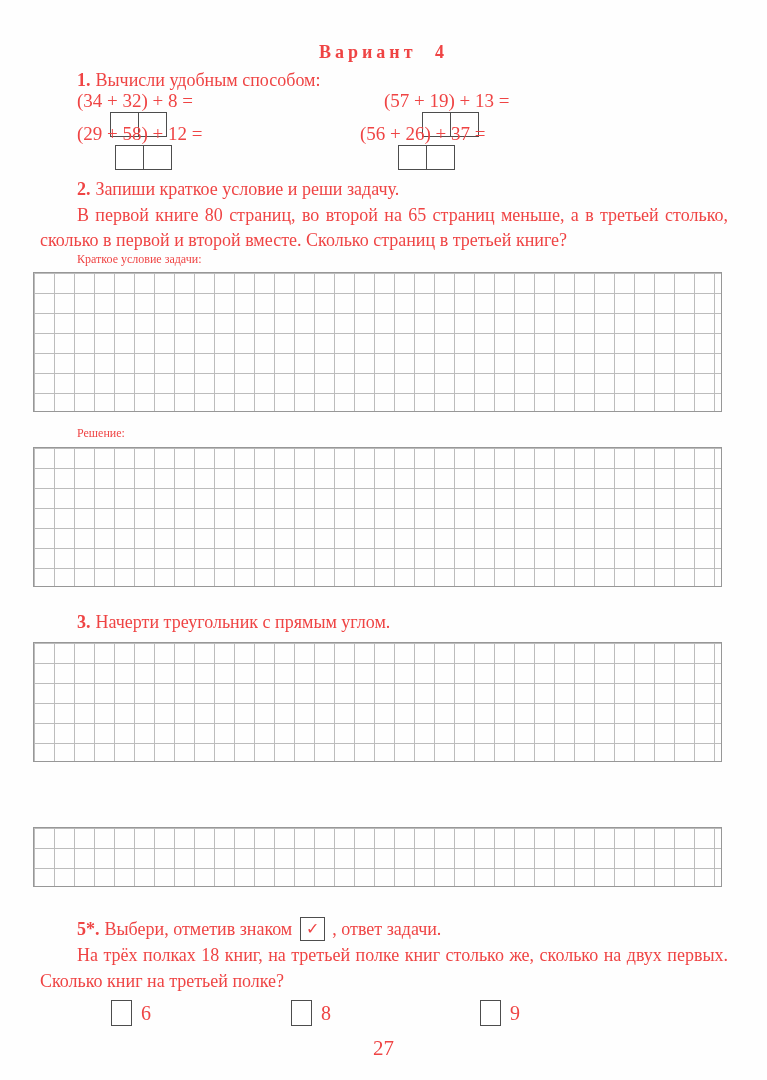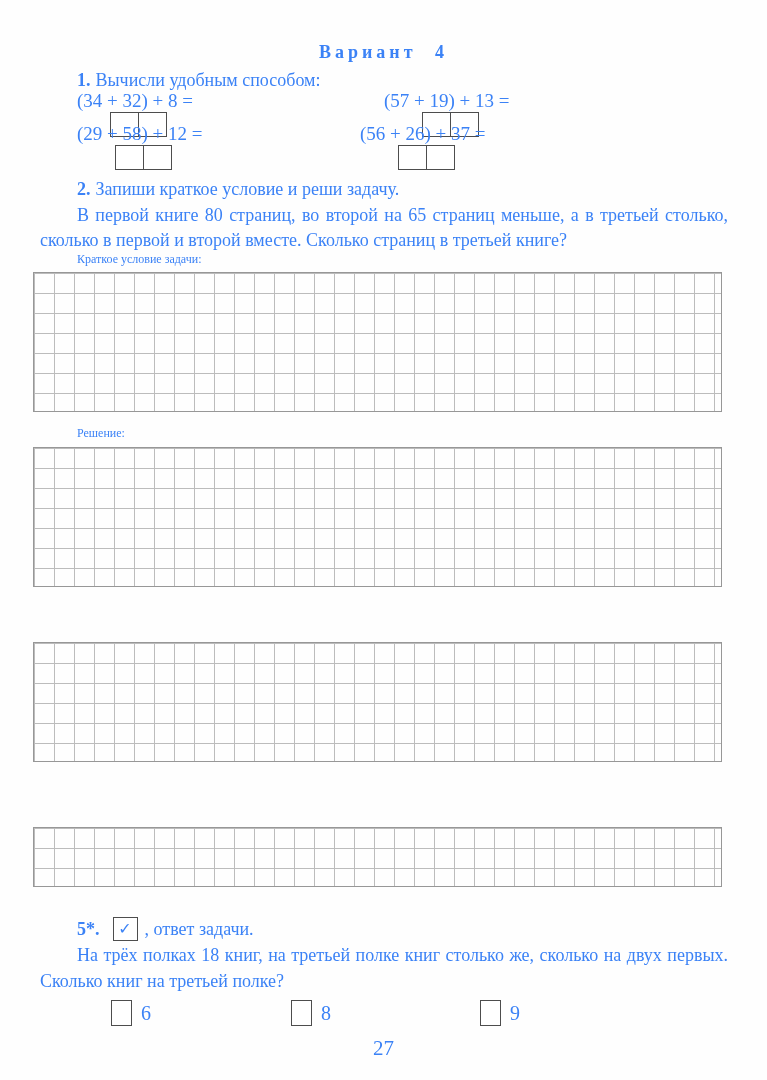--- a/index.html
+++ b/index.html
@@ -2,21 +2,21 @@
 <html><head>
 <meta charset="utf-8">
 <style>
   html, body { margin: 0; padding: 0; background: #ffffff; }
   .page {
     position: relative;
     width: 767px;
     height: 1080px;
     background: #fefefe;
     font-family: "Liberation Serif", serif;
-    color: #3b82f6;
+    color: #ef4444;
     font-size: 18px;
     overflow: hidden;
   }
   .abs { position: absolute; }
   .title {
     left: 0; width: 100%;
     text-align: center;
     font-weight: bold;
     font-size: 18px;
     letter-spacing: 4px;
@@ -115,28 +115,32 @@
   </div>
   <div class="abs content just" style="top:203px;">В первой книге 80 страниц, во второй на 65 страниц меньше, а в третьей столько, сколько в первой и второй вместе. Сколько страниц в третьей книге?</div>
   <div class="abs lbl" style="top:247px; left:77px;">Краткое условие задачи:</div>
 
   <div class="grid" style="top:272px; height:140px;"></div>
 
   <div class="abs lbl" style="top:421px; left:77px;">Решение:</div>
 
   <div class="grid" style="top:447px; height:140px;"></div>
 
+  <div class="abs head" style="top:610px; left:77px;">
+    <span class="num">3.</span><span>Начерти треугольник с прямым углом.</span>
+  </div>
 
   <div class="grid" style="top:642px; height:120px;"></div>
 
 
   <div class="grid" style="top:827px; height:60px;"></div>
 
   <div class="abs checkline" style="top:915px; left:77px;">
     <span class="num">5*.</span>
+      <span>Выбери, отметив знаком</span>
     <span class="cmbox">
         <span>✓</span>
       </span>
     <span>, ответ задачи.</span>
   </div>
   <div class="abs content just" style="top:942px; line-height:26px;">На трёх полках 18 книг, на третьей полке книг столько же, сколько на двух первых. Сколько книг на третьей полке?</div>
 
   <div class="option" style="top:1000px; left:111px;">
     <span class="optbox"></span>
     <span>6</span>

